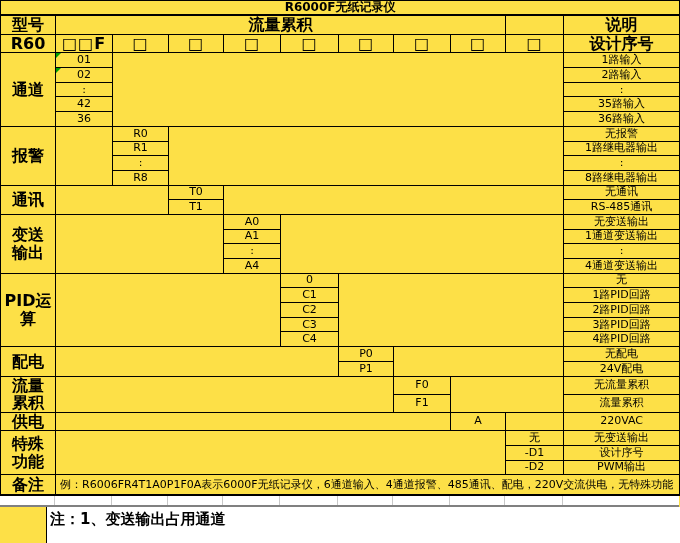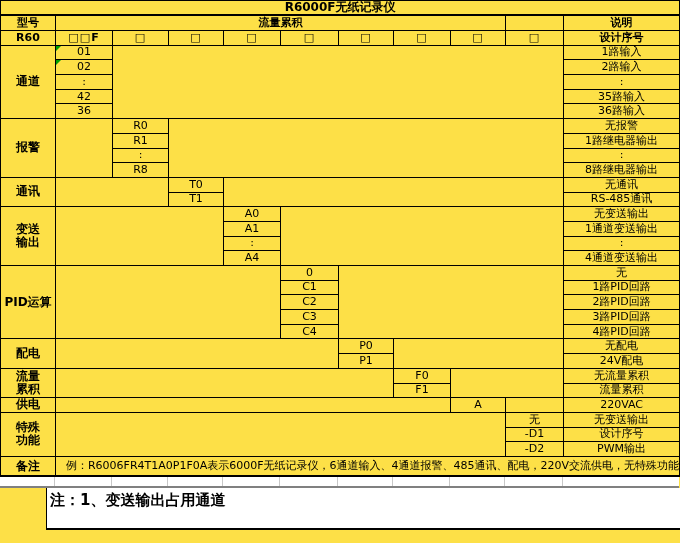--- a/index.html
+++ b/index.html
@@ -13,27 +13,27 @@
     border:1px solid #000;border-bottom:2px solid #000;
   }
   td{
     border:1px solid #000;padding:0;margin:0;
     font-size:11px;line-height:1.1;text-align:center;vertical-align:middle;
     overflow:hidden;
   }
   tr.h-title{height:14px;}
   tr.h-title td{border-bottom:2px solid #000;font-weight:bold;font-size:12px;}
   tr.hd{height:15px;}
-  tr.hd td{font-weight:bold;font-size:11px;}
+  tr.hd td{font-weight:bold;font-size:16px;}
   tr.r{height:14.7px;}
   tr.remark-row{height:20px;}
-  td.lbl{font-weight:bold;font-size:12px;white-space:pre-line;}
+  td.lbl{font-weight:bold;font-size:16px;white-space:pre-line;}
   td.code{position:relative;font-size:11px;text-align:center;}
   td.boxes{font-weight:bold;font-size:12px;letter-spacing:1px;}
-  td.remark-txt{text-align:right;padding-left:4px;white-space:nowrap;font-size:11px;}
+  td.remark-txt{text-align:left;padding-left:4px;white-space:nowrap;font-size:11px;}
   .tri{
     position:absolute;top:0;left:0;width:0;height:0;
     border-top:5px solid #00a000;border-right:5px solid transparent;
   }
   .gridrow{
     display:flex;width:679px;height:11px;
     border-bottom:2px solid #808080;box-sizing:border-box;background:#fff;
   }
   .gridrow .gcell{height:100%;border-right:1px solid #c8c8c8;box-sizing:border-box;}
   .gridrow .gcell:last-child{border-right:none;}

